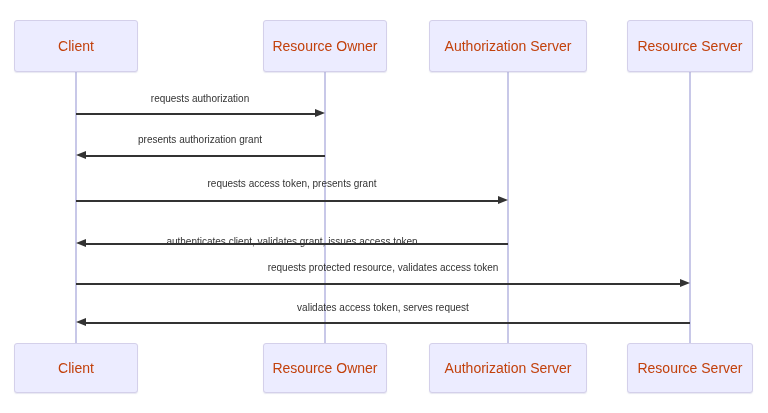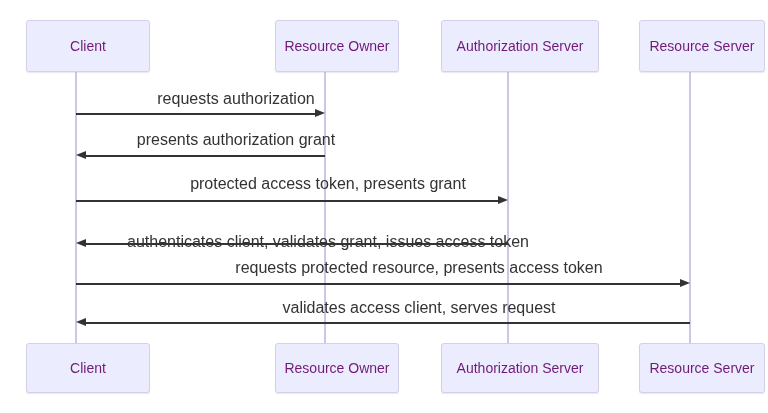--- a/index.html
+++ b/index.html
@@ -9,37 +9,35 @@
     background:#ffffff;
     font-family:"Liberation Sans", sans-serif;
     overflow:hidden;
   }
   .actor-box{
     position:absolute;
     background:#ececff;
     border:1px solid #d4d0ea;
     border-radius:3px;
     display:flex;align-items:center;justify-content:center;
-    font-size:14px;color:#701a75;
+    font-size:14px;color:#c2410c;
     box-sizing:border-box;
     box-shadow:0 1px 1px rgba(160,160,200,0.25);
-    margin-left:12px;
   }
   .lifeline{
     position:absolute;
     width:1.5px;
     background:#c8c8e8;
   }
   .msg-label{
     position:absolute;
     transform:translateX(-50%);
     white-space:nowrap;
-    font-size:16px;color:#333333;
+    font-size:10px;color:#333333;
     line-height:16px;
-    margin-left:36px;
   }
   .msg-line{
     position:absolute;
     height:1.6px;
     background:#333333;
   }
   .arrow-right{
     position:absolute;width:0;height:0;
     border-top:4.5px solid transparent;
     border-bottom:4.5px solid transparent;
@@ -94,36 +92,36 @@
     <div class="arrow-right" style="left:315px;top:109px"></div>
   </div>
 
   <div>
     <div class="msg-label" style="left:200px;top:132px">presents authorization grant</div>
     <div class="msg-line" style="left:85px;top:155px;width:240px"></div>
     <div class="arrow-left" style="left:76px;top:151px"></div>
   </div>
 
   <div>
-    <div class="msg-label" style="left:292px;top:176px">protected access token, presents grant</div>
+    <div class="msg-label" style="left:292px;top:176px">requests access token, presents grant</div>
     <div class="msg-line" style="left:76px;top:200px;width:422px"></div>
     <div class="arrow-right" style="left:498px;top:196px"></div>
   </div>
 
   <div>
     <div class="msg-label" style="left:292px;top:234px">authenticates client, validates grant, issues access token</div>
     <div class="msg-line" style="left:86px;top:243px;width:422px"></div>
     <div class="arrow-left" style="left:76px;top:239px"></div>
   </div>
 
   <div>
-    <div class="msg-label" style="left:383px;top:260px">requests protected resource, presents access token</div>
+    <div class="msg-label" style="left:383px;top:260px">requests protected resource, validates access token</div>
     <div class="msg-line" style="left:76px;top:283px;width:604px"></div>
     <div class="arrow-right" style="left:680px;top:279px"></div>
   </div>
 
   <div>
-    <div class="msg-label" style="left:383px;top:300px">validates access client, serves request</div>
+    <div class="msg-label" style="left:383px;top:300px">validates access token, serves request</div>
     <div class="msg-line" style="left:86px;top:322px;width:604px"></div>
     <div class="arrow-left" style="left:76px;top:318px"></div>
   </div>
 
 </div>
 
 </body></html>

